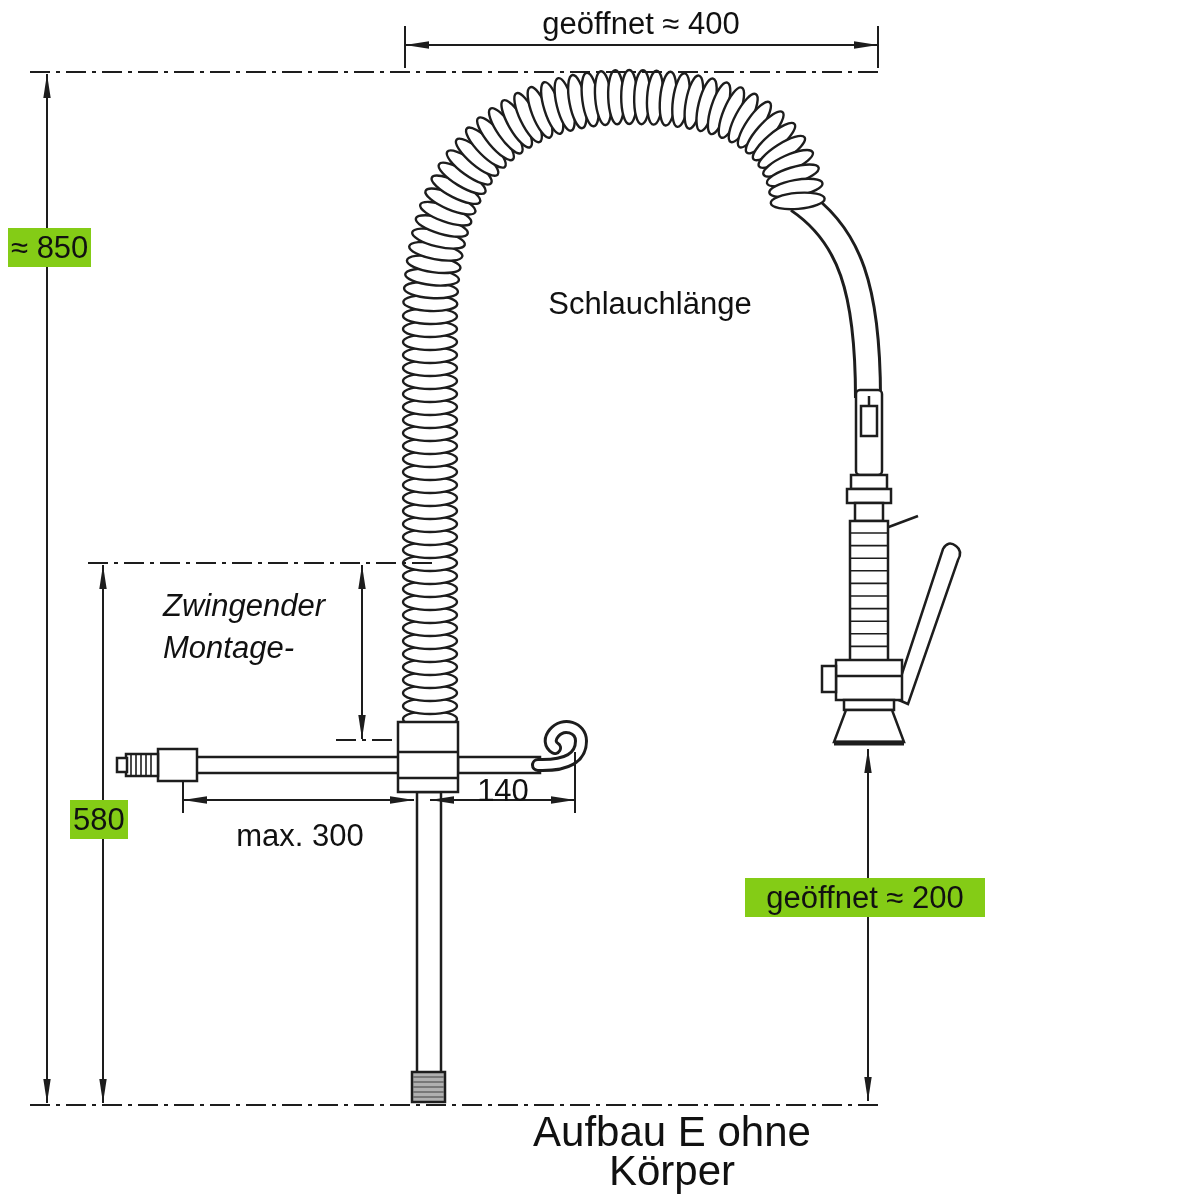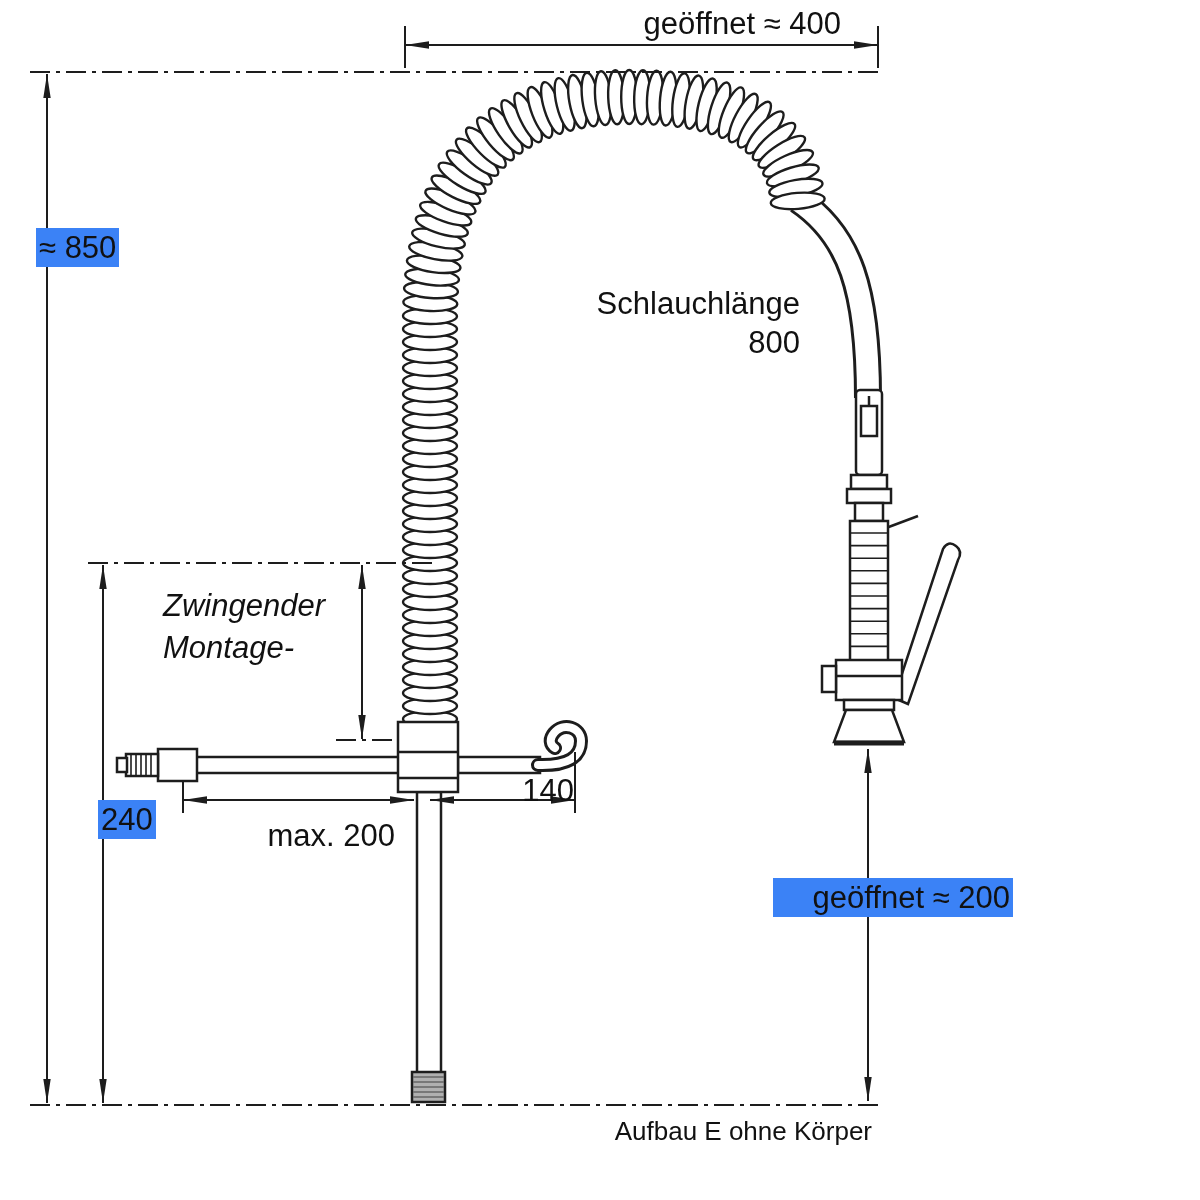--- a/index.html
+++ b/index.html
@@ -1,23 +1,23 @@
 <!DOCTYPE html>
 <html><head>
 <meta charset="utf-8">
 <style>
   * { margin:0; padding:0; box-sizing:border-box; }
   html,body { width:1200px; height:1200px; background:#fff; overflow:hidden; }
   body { font-family:"Liberation Sans", sans-serif; color:#111; position:relative; }
   .stage { position:absolute; inset:0; }
   svg { position:absolute; left:0; top:0; }
   .lbl { position:absolute; font-size:31px; line-height:39px; color:#111; }
-  .center { text-align:right; }
-  .bg { background:#3b82f6; padding:0 3px;margin-left:28px; }
-  .cap { font-size:26px; }
+  .center { text-align:center; }
+  .bg { background:#84cc16; padding:0 3px; }
+  .cap { font-size:42px; }
   .mnt { line-height:42px;font-style:italic; }
   .dd { stroke-dasharray:20 6 4 6; }
 </style>
 </head>
 <body>
 
 <div class="stage">
 
 <svg width="1200" height="1200" viewBox="0 0 1200 1200">
   <defs>
@@ -191,30 +191,29 @@
     <line class="dd" x1="30" y1="1105" x2="882" y2="1105"></line>
   </g>
 </svg>
 
 <div class="lbl center" style="left:441px;top:4px;width:400px">geöffnet ≈ 400</div>
 <div class="lbl bg" style="left:8px;top:228px">≈ 850</div>
 
 
 <div class="lbl center" style="left:500px;top:284px;width:300px">
   <span style="display:block">Schlauchlänge</span>
-  <span style="display:block">800</span>
 </div>
 
 <div class="lbl mnt" style="left:163px;top:585px">
   <span style="display:block">Zwingender</span>
   <span style="display:block">Montage-</span>
 </div>
 
-<div class="lbl bg" style="left:70px;top:800px">240</div>
-<div class="lbl center" style="left:205px;top:816px;width:190px">max. 200</div>
+<div class="lbl bg" style="left:70px;top:800px">580</div>
+<div class="lbl center" style="left:205px;top:816px;width:190px">max. 300</div>
 <div class="lbl center" style="left:432px;top:771px;width:142px">140</div>
 <div class="lbl center bg" style="left:745px;top:878px;width:240px">geöffnet ≈ 200</div>
 
 <div class="lbl cap center" style="left:472px;top:1112px;width:400px">
   <span style="display:block">Aufbau E ohne Körper</span>
 </div>
 
 </div>
 
 </body></html>

